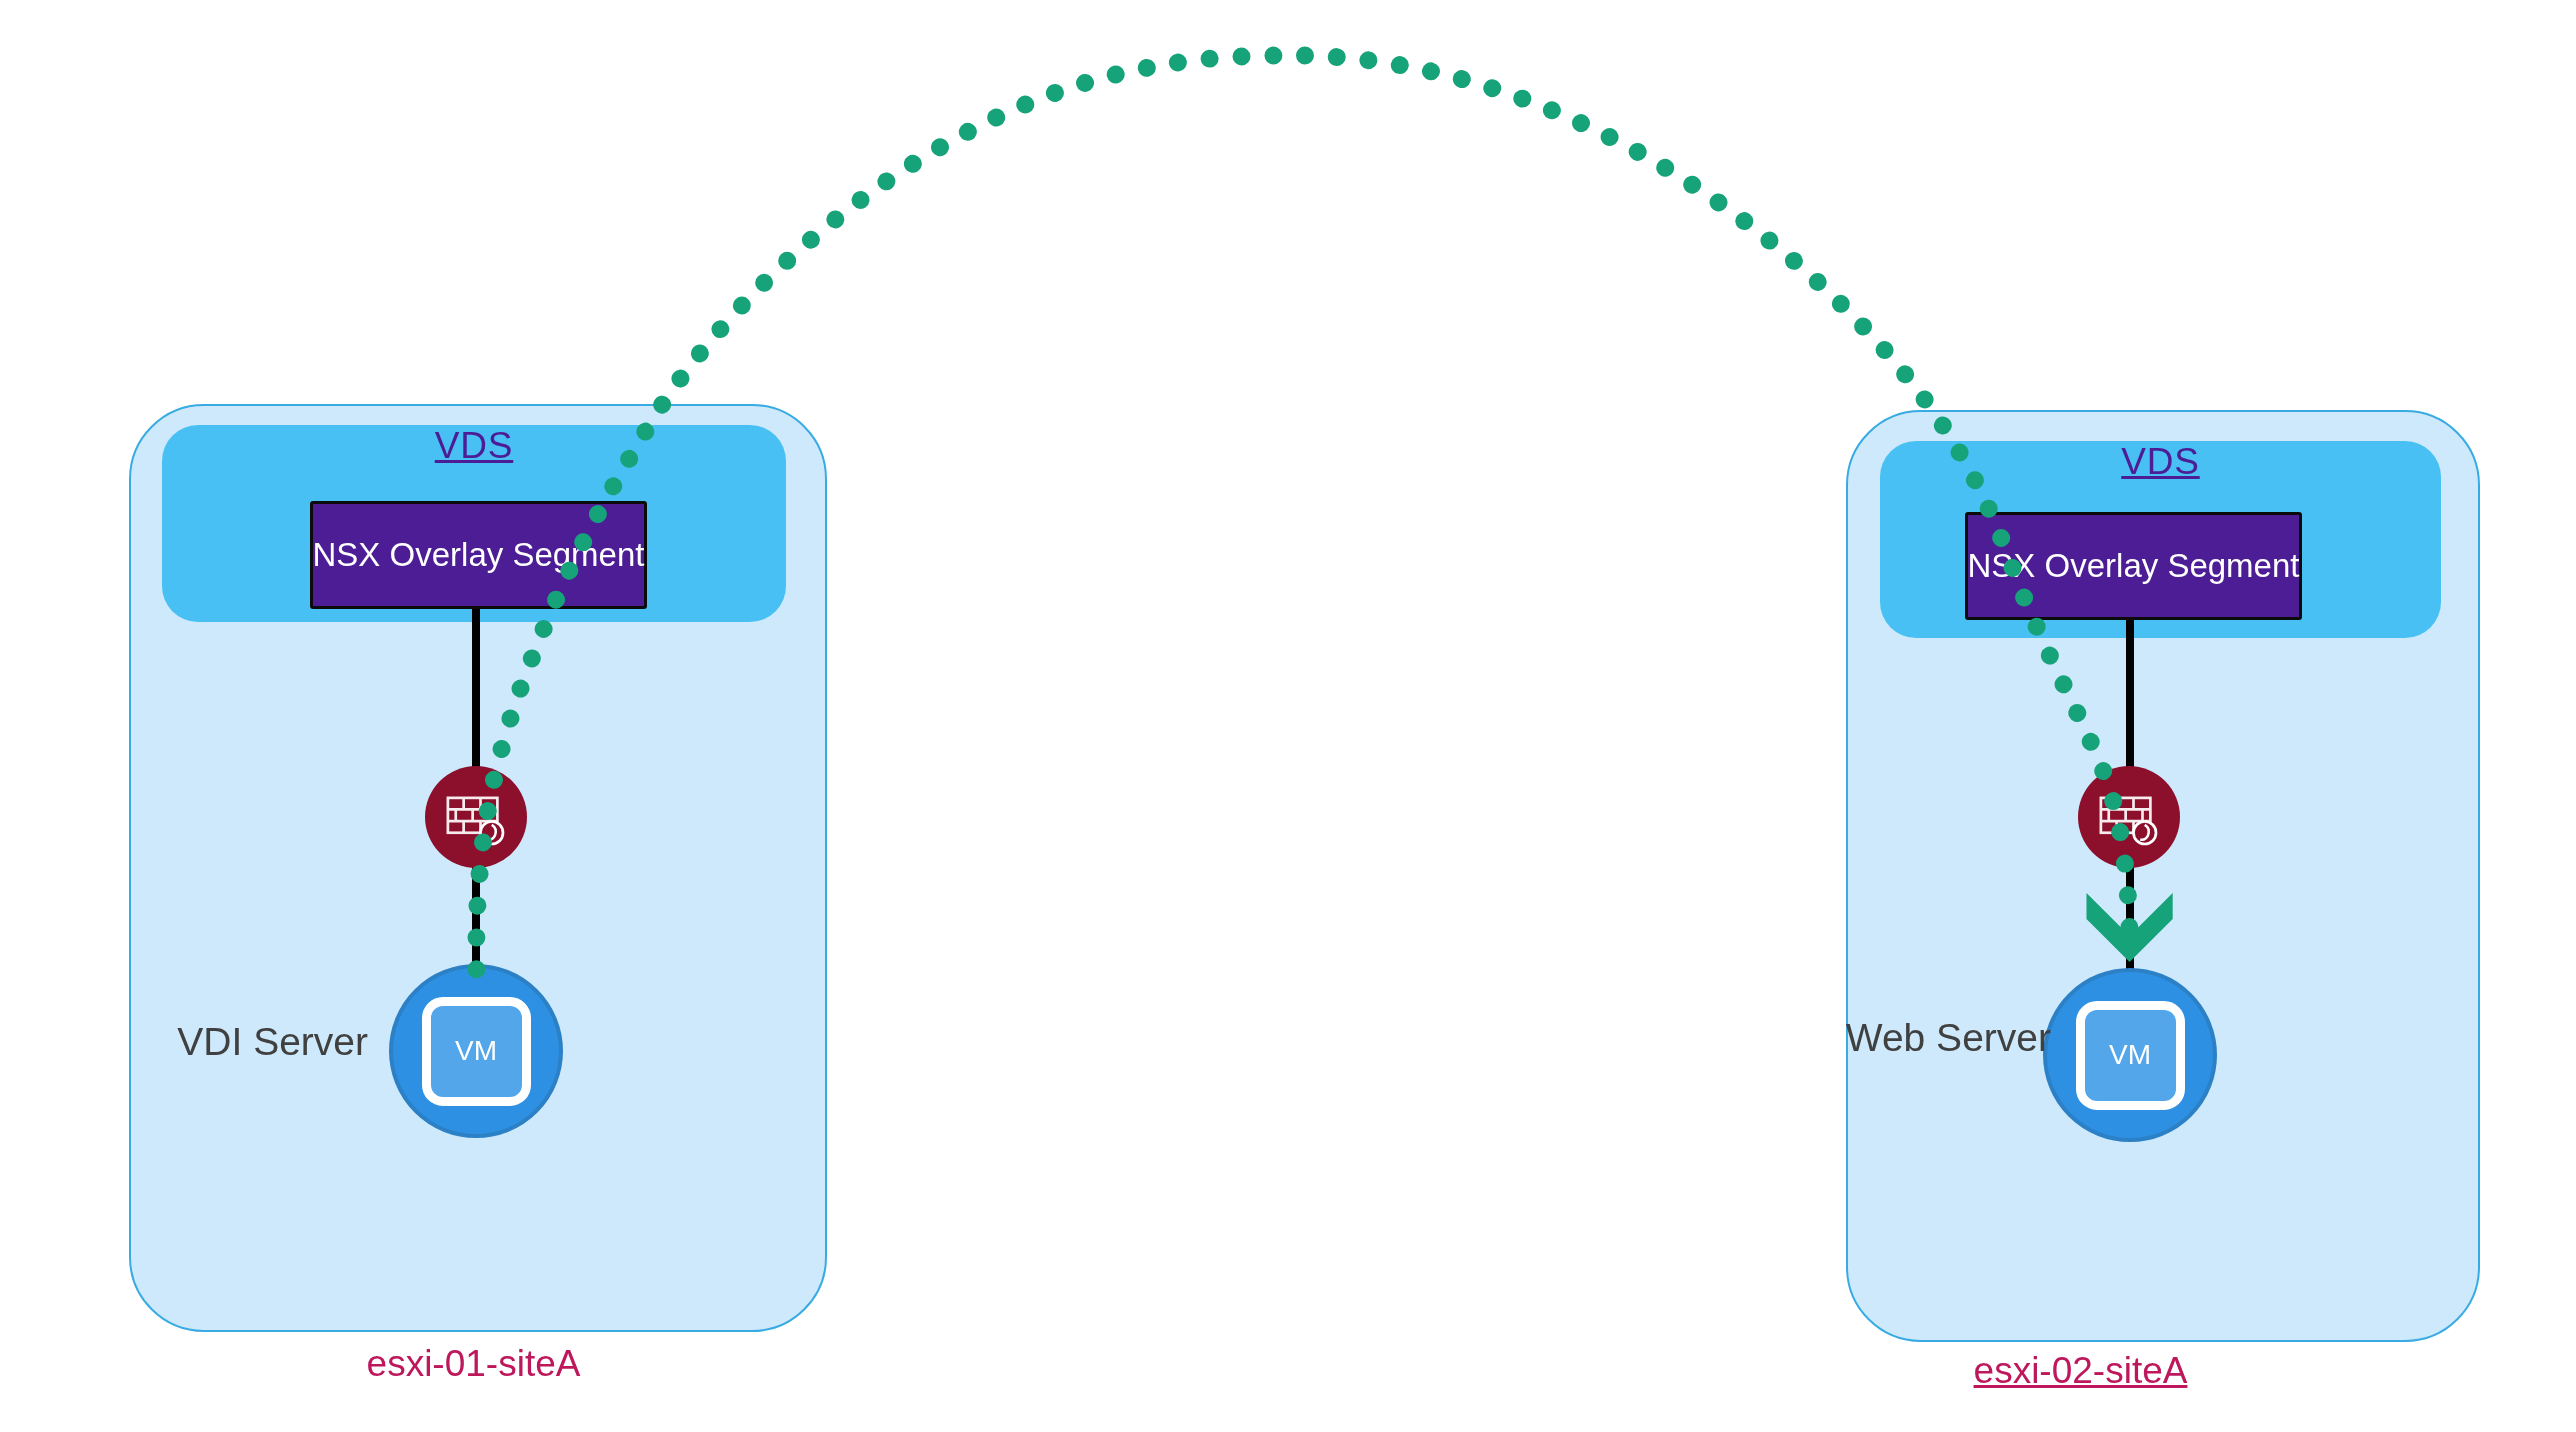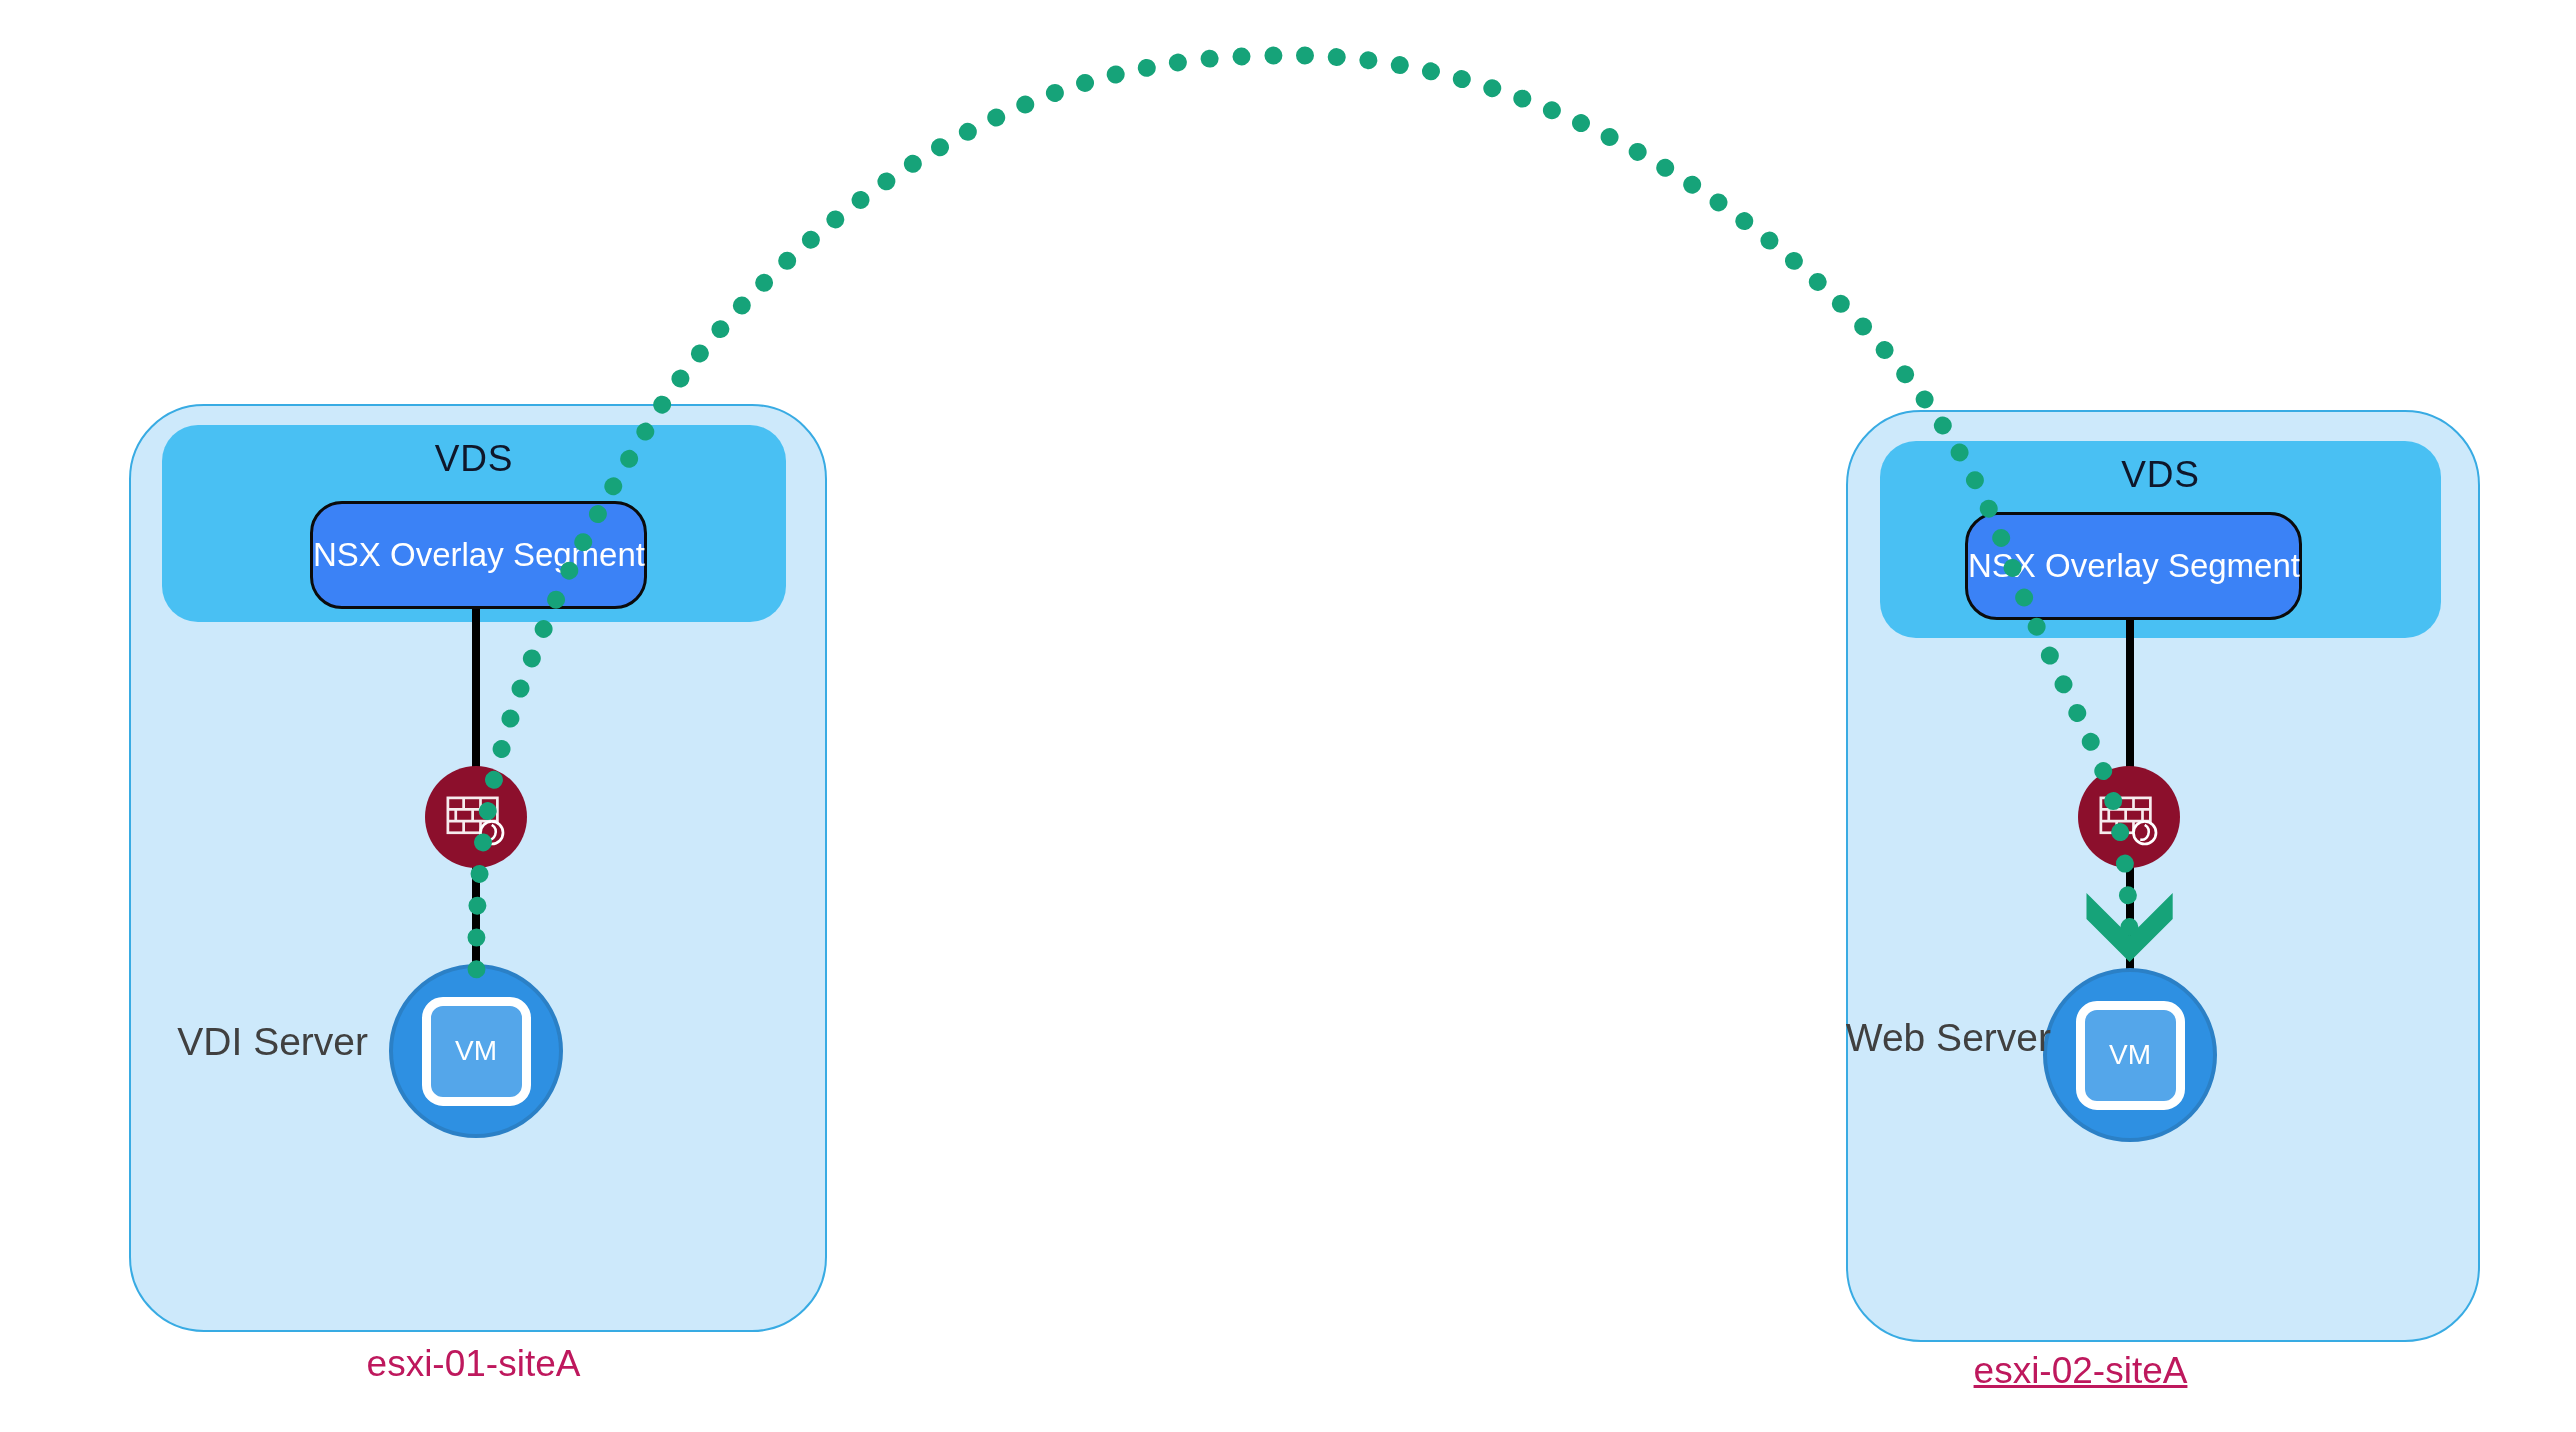--- a/index.html
+++ b/index.html
@@ -18,33 +18,33 @@
   }
   .vds-band{
     position:absolute;
     background:#49c0f3;
     border-radius:36px;
     display:flex;
     justify-content:center;
     align-items:flex-start;
   }
   .vds-label{
-    margin-top:13px;
-    color:#0f172a;
+    color:#4c1d95;
     font-size:37px;
     letter-spacing:0.8px;
+    text-decoration:underline;
   }
   .segment-box{
     position:absolute;
-    background:#3b82f6;
+    background:#4c1d95;
     border:3.3px solid #0b0b0b;
-    border-radius:32px;
+    border-radius:3px;
     display:flex;
     align-items:center;
-    justify-content:flex-start;
+    justify-content:center;
   }
   .segment-label{
     color:#ffffff;
     font-size:33px;
     white-space:nowrap;
   }
   .uplink-line{
     position:absolute;
     width:8.1px;
     background:#000000;

